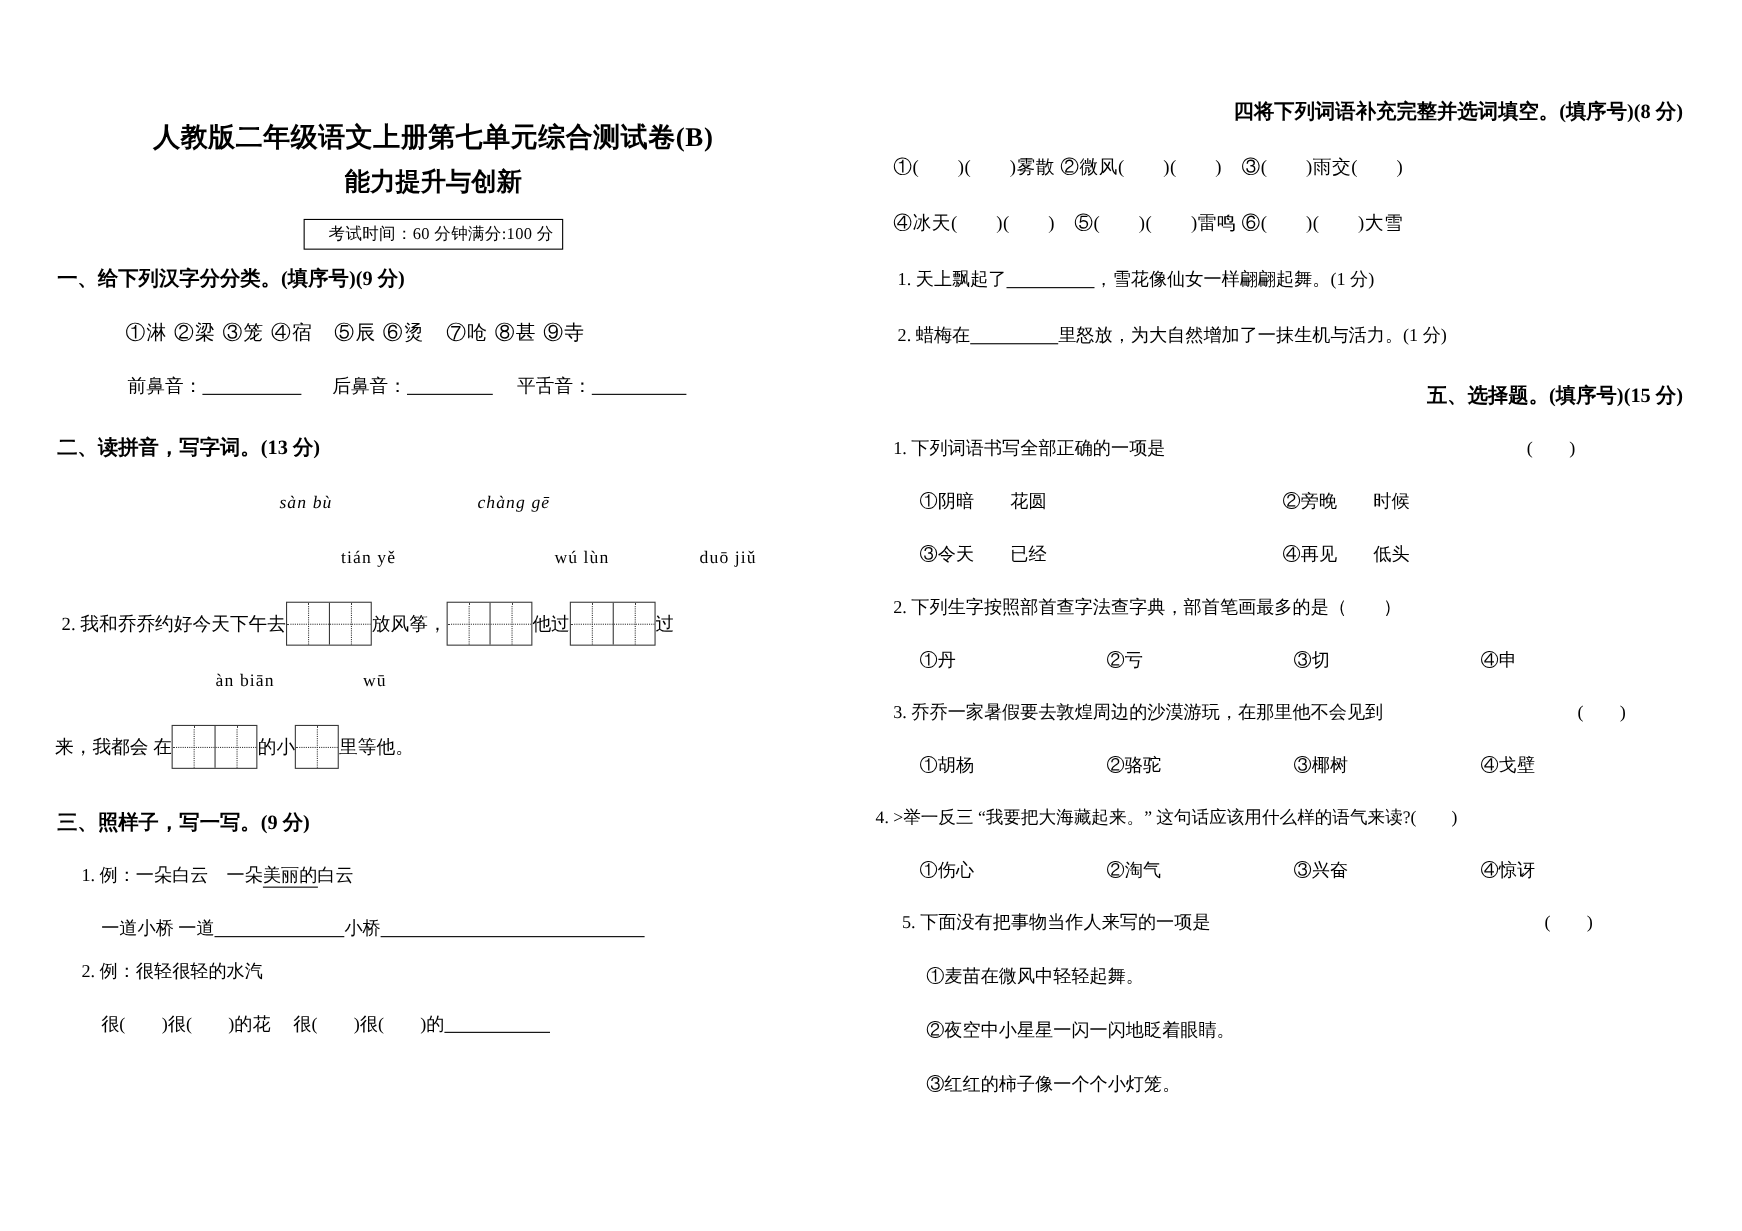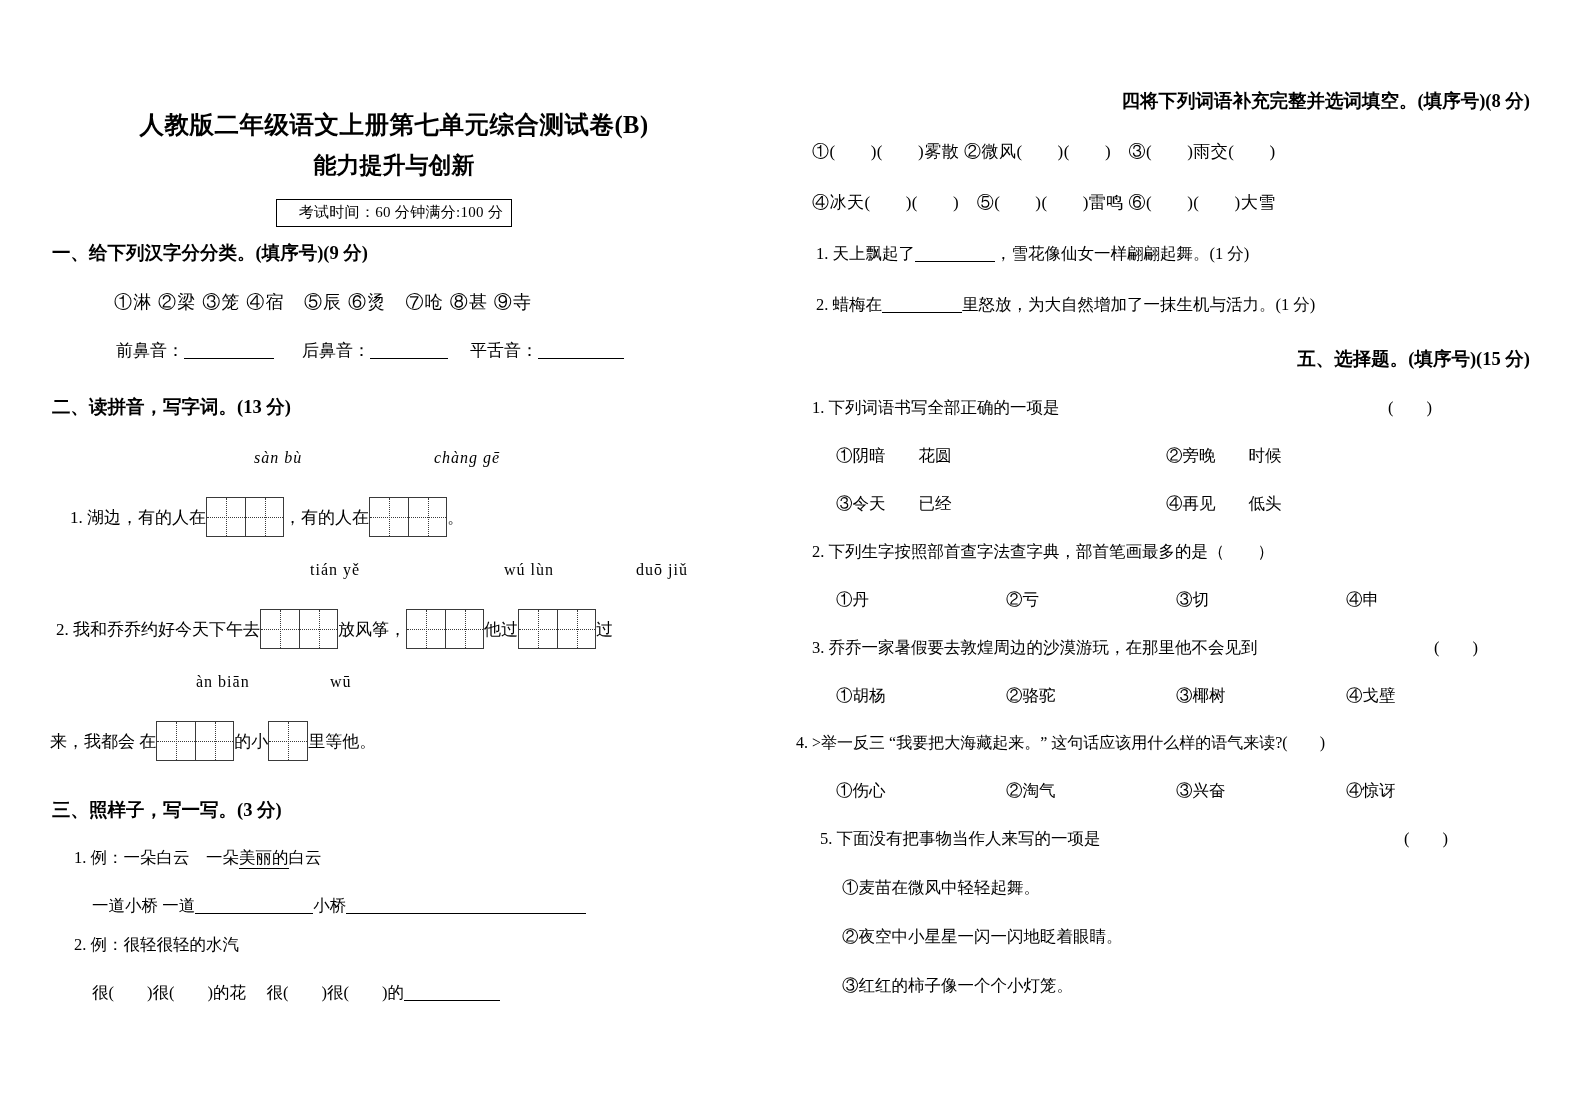--- a/index.html
+++ b/index.html
@@ -198,42 +198,39 @@
     <div class="blankrow" style="margin-top:25px; margin-left:72px;">
       <span>前鼻音：</span><span class="ul u-90"></span><span class="sp" style="width:28px"></span><span>后鼻音：</span><span class="ul u-78"></span><span class="sp" style="width:22px"></span><span>平舌音：</span><span class="ul u-86"></span>
     </div>
 
     <div class="sec-head" style="margin-top:32px; margin-left:8px;">二、读拼音，写字词。(13 分)</div>
 
     <div class="pinyin-row" style="margin-top:30px;font-style:italic;">
       <span class="pinyin" style="left:210px;">sàn bù</span>
       <span class="pinyin" style="left:390px;">chàng gē</span>
     </div>
-    <div class="sent-row" style="margin-top:22px; margin-left:26px;">
-      <span class="txt">1. 湖边，有的人在</span><span class="tzg"><span class="cell"></span><span class="cell"></span></span><span class="txt">，有的人在</span><span class="tzg"><span class="cell"></span><span class="cell"></span></span><span class="txt">。</span>
-    </div>
 
     <div class="pinyin-row" style="margin-top:24px;">
       <span class="pinyin" style="left:266px;">tián yě</span>
       <span class="pinyin" style="left:460px;">wú lùn</span>
       <span class="pinyin" style="left:592px;">duō jiǔ</span>
     </div>
     <div class="sent-row" style="margin-top:22px; margin-left:12px;">
       <span class="txt">2. 我和乔乔约好今天下午去</span><span class="tzg"><span class="cell"></span><span class="cell"></span></span><span class="txt">放风筝，</span><span class="tzg"><span class="cell"></span><span class="cell"></span></span><span class="txt">他过</span><span class="tzg"><span class="cell"></span><span class="cell"></span></span><span class="txt">过</span>
     </div>
 
     <div class="pinyin-row" style="margin-top:24px;">
       <span class="pinyin" style="left:152px;">àn biān</span>
       <span class="pinyin" style="left:286px;">wū</span>
     </div>
     <div class="sent-row" style="margin-top:22px; margin-left:6px;">
       <span class="txt">来，我都会  在</span><span class="tzg"><span class="cell"></span><span class="cell"></span></span><span class="txt">的小</span><span class="tzg"><span class="cell"></span></span><span class="txt">里等他。</span>
     </div>
 
-    <div class="sec-head" style="margin-top:36px; margin-left:8px;">三、照样子，写一写。(3 分)</div>
+    <div class="sec-head" style="margin-top:36px; margin-left:8px;">三、照样子，写一写。(9 分)</div>
 
     <div class="qline" style="margin-top:25px; margin-left:30px;">
       <span>1. 例：一朵白云　一朵</span><span class="under">美丽的</span><span>白云</span>
     </div>
 
     <div class="qline" style="margin-top:26px; margin-left:48px;">
       <span>一道小桥 一道</span><span class="ul u-118"></span><span>小桥</span><span class="ul u-240"></span>
     </div>
 
     <div class="qline" style="margin-top:17px; margin-left:30px;">2. 例：很轻很轻的水汽</div>

